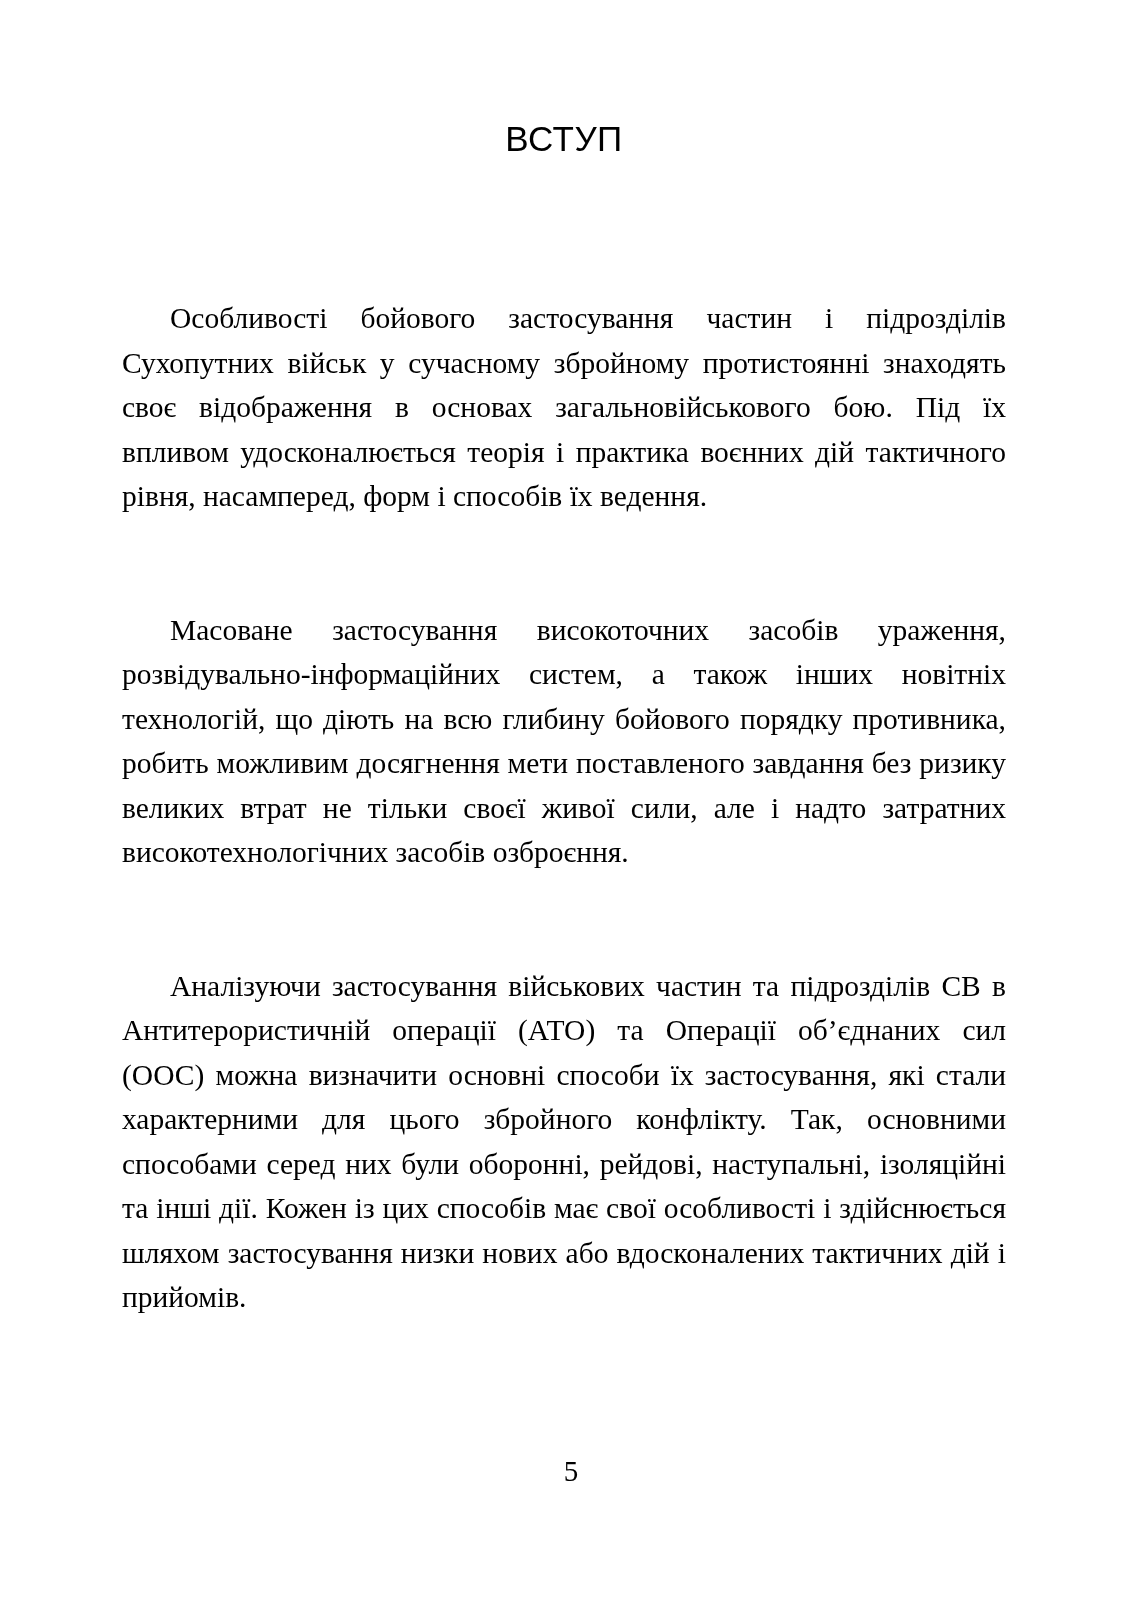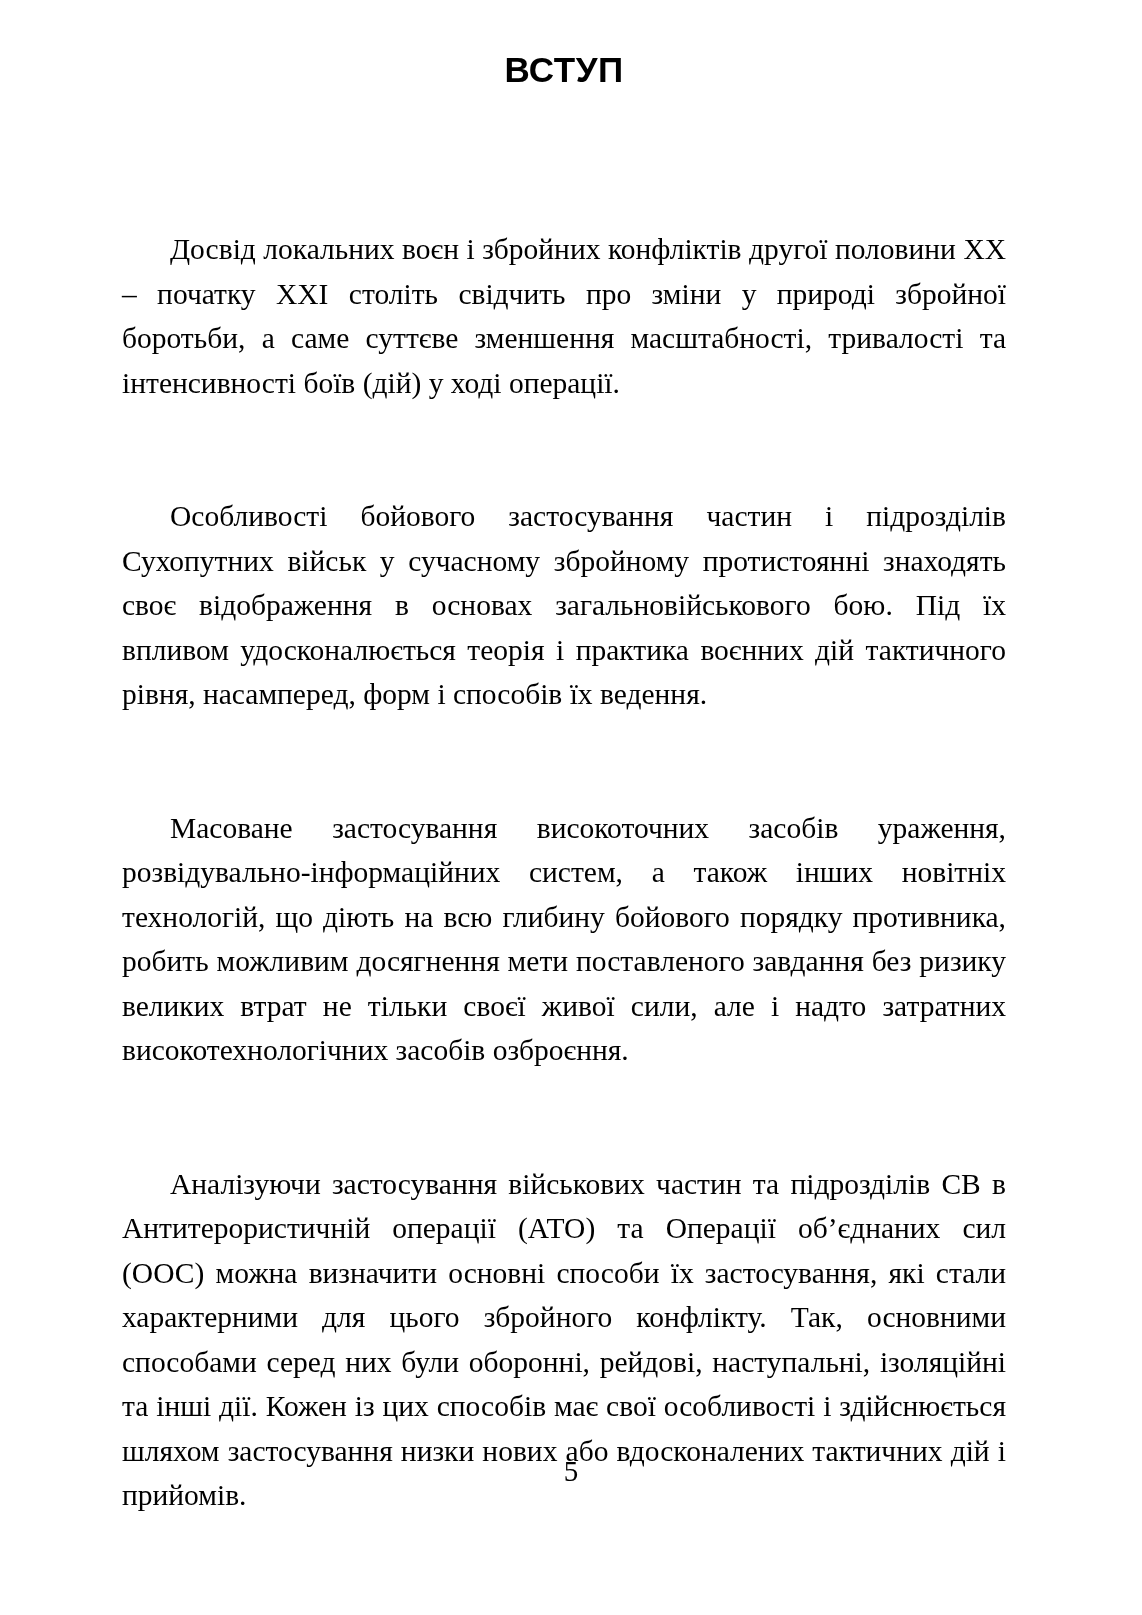--- a/index.html
+++ b/index.html
@@ -18,25 +18,25 @@
   }
   .content {
     position: absolute;
     left: 122px;
     top: 0;
     width: 884px;
   }
   .doc-title {
     font-family: "Liberation Sans", "DejaVu Sans", sans-serif;
     font-size: 35px;
-    font-weight: 700;
+    font-weight: 400;
     text-align: center;
     color: #000000;
     margin: 0;
-    padding-top: 50px;
+    padding-top: 119px;
     letter-spacing: 0.5px;
   }
   .body-text {
     font-family: "Liberation Serif", "DejaVu Serif", serif;
     font-size: 29.5px;
     line-height: 44.5px;
     color: #000000;
     text-align: justify;
     text-justify: inter-word;
     margin: 0;
@@ -65,21 +65,20 @@
 </head>
 <body>
 
 <div class="page">
 
   <div class="content">
 
     <h1 class="doc-title">ВСТУП</h1>
 
     <div class="body-text paras-wrap">
-      <p class="para">Досвід локальних воєн і збройних конфліктів другої половини XX – початку XXI століть свідчить про зміни у природі збройної боротьби, а саме суттєве зменшення масштабності, тривалості та інтенсивності боїв (дій) у ході операції.</p>
       <p class="para">Особливості бойового застосування частин і підрозділів Сухопутних військ у сучасному збройному протистоянні знаходять своє відображення в основах загальновійськового бою. Під їх впливом удосконалюється теорія і практика воєнних дій тактичного рівня, насамперед, форм і способів їх ведення.</p>
       <p class="para">Масоване застосування високоточних засобів ураження, розвідувально-інформаційних систем, а також інших новітніх технологій, що діють на всю глибину бойового порядку противника, робить можливим досягнення мети поставленого завдання без ризику  великих втрат не тільки своєї живої сили, але і надто затратних високотехнологічних засобів озброєння.</p>
       <p class="para">Аналізуючи застосування військових частин та підрозділів СВ в Антитерористичній операції (АТО) та Операції об’єднаних сил (ООС) можна визначити основні способи їх застосування, які стали характерними для цього збройного конфлікту. Так, основними способами серед них були оборонні, рейдові, наступальні, ізоляційні та інші дії. Кожен із цих способів має свої особливості і здійснюється шляхом застосування низки нових або вдосконалених тактичних дій і прийомів.</p>
       
       
     </div>
 
   </div>
 
   <div class="page-number">5</div>

